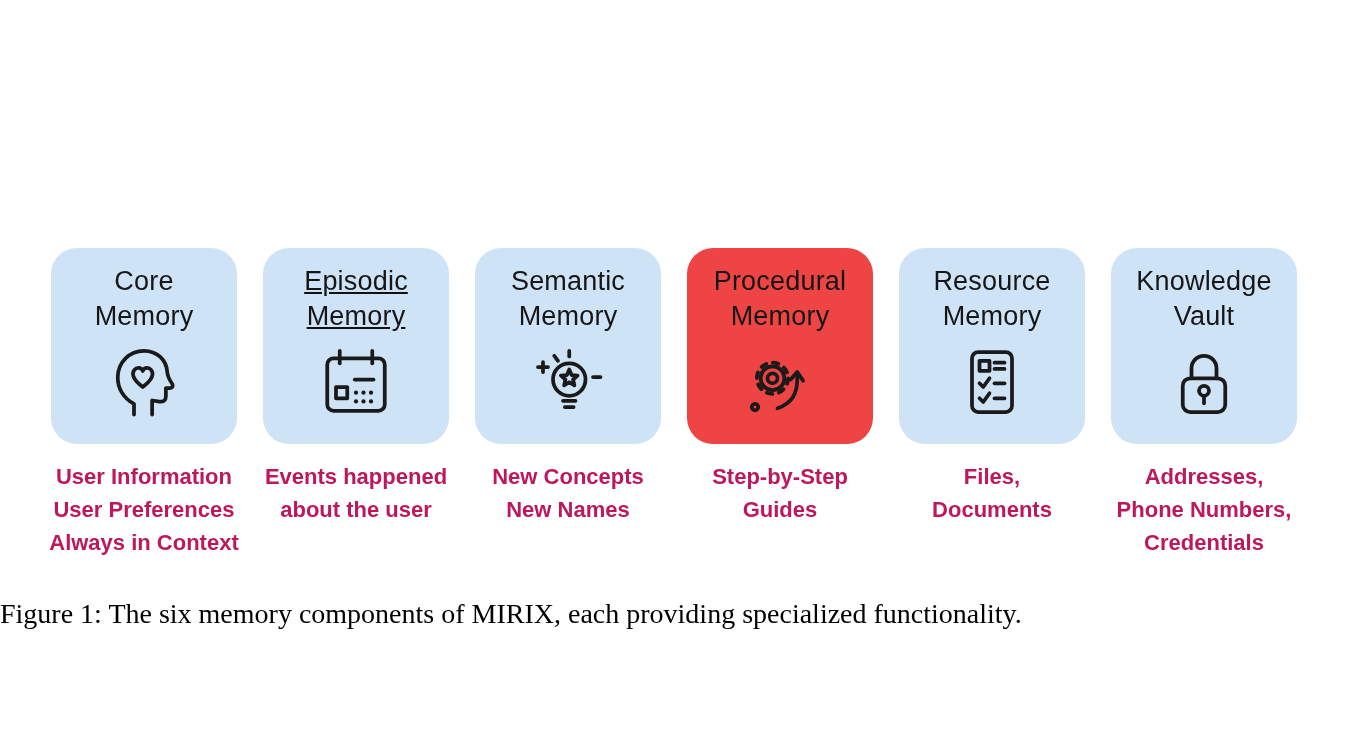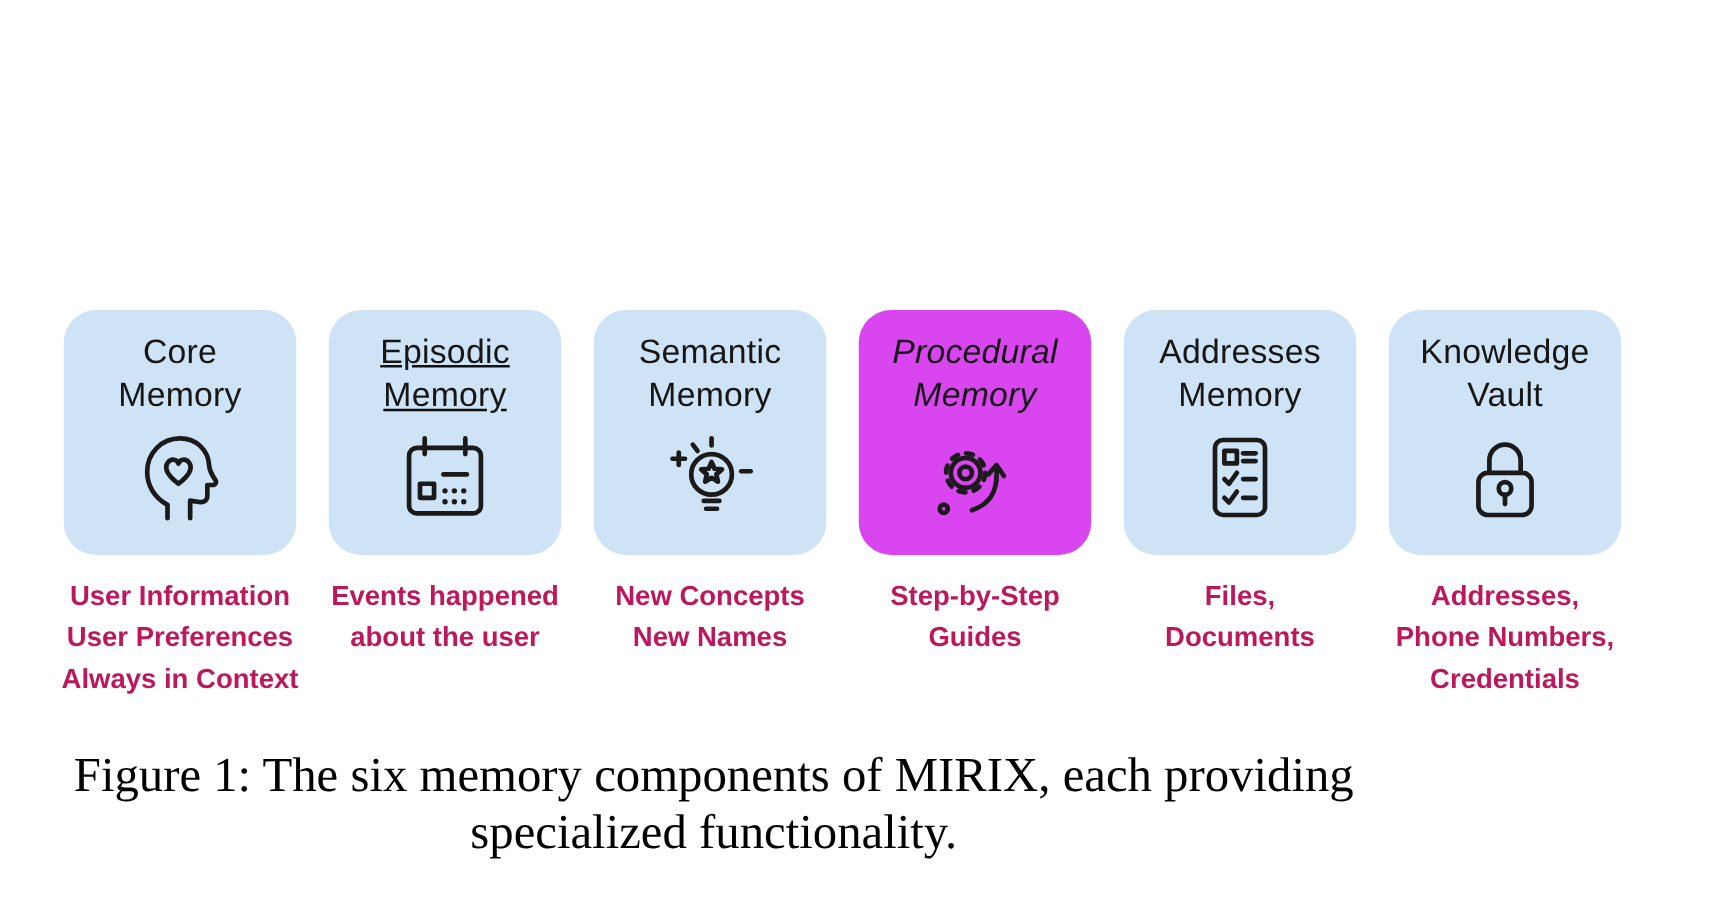--- a/index.html
+++ b/index.html
@@ -72,23 +72,22 @@
     line-height: 1.5;
     text-align: center;
     white-space: pre-line;
     color: #be185d;
   }
   .figure-caption {
     position: absolute;
     top: 598px;
     left: 0;
     width: 1142px;
-    text-align: center;
     font-family: "Liberation Serif", serif;
-    font-size: 39px;
+    font-size: 28px;
     color: #000000;
   }
   .stroke {
     fill: none;
     stroke: #1a1a1a;
     stroke-width: 3;
     stroke-linecap: round;
     stroke-linejoin: round;
   }
 </style>
@@ -157,41 +156,41 @@
             <line class="stroke" stroke-width="2.6" x1="33" y1="7" x2="33" y2="11.5"></line>
             <line class="stroke" stroke-width="2.6" x1="52" y1="28" x2="58" y2="28"></line>
           </svg>
         </div>
       </div>
       <div class="card-desc">New Concepts
 New Names</div>
     </div>
 
     <div class="card-col">
-      <div class="card-box" style="background: #d946ef; font-style: italic;">
+      <div class="card-box" style="background: #ef4444;">
         <div class="card-title">Procedural
 Memory</div>
         <div class="card-icon">
           <svg viewBox="0 0 64 64">
             <circle class="stroke" cx="26" cy="29" r="12.5" stroke-width="5" stroke-dasharray="4.5 5.3"></circle>
             <circle class="stroke" cx="26" cy="29" r="9.5" stroke-width="2.8"></circle>
             <circle class="stroke" cx="26" cy="29" r="4" stroke-width="2.8"></circle>
             <path class="stroke" d="M30 53 C41 49 46.5 42 45.8 27"></path>
             <path class="stroke" d="M40.5 30 L45.8 24 L50.5 31"></path>
             <circle class="stroke" cx="12" cy="52" r="2.6" stroke-width="2.6"></circle>
           </svg>
         </div>
       </div>
       <div class="card-desc">Step-by-Step
 Guides</div>
     </div>
 
     <div class="card-col">
       <div class="card-box" style="background: rgb(207, 227, 246);">
-        <div class="card-title">Addresses
+        <div class="card-title">Resource
 Memory</div>
         <div class="card-icon">
           <svg viewBox="0 0 64 64">
             <rect class="stroke" x="16" y="8" width="32" height="48" rx="5"></rect>
             <rect class="stroke" x="22" y="15" width="8" height="8" stroke-width="2.6"></rect>
             <line class="stroke" x1="34" y1="16.5" x2="42" y2="16.5" stroke-width="2.6"></line>
             <line class="stroke" x1="34" y1="21.5" x2="42" y2="21.5" stroke-width="2.6"></line>
             <polyline class="stroke" points="22,33 25,36 30,29" stroke-width="2.6"></polyline>
             <line class="stroke" x1="34" y1="33" x2="42" y2="33" stroke-width="2.6"></line>
             <polyline class="stroke" points="22,45 25,48 30,41" stroke-width="2.6"></polyline>

